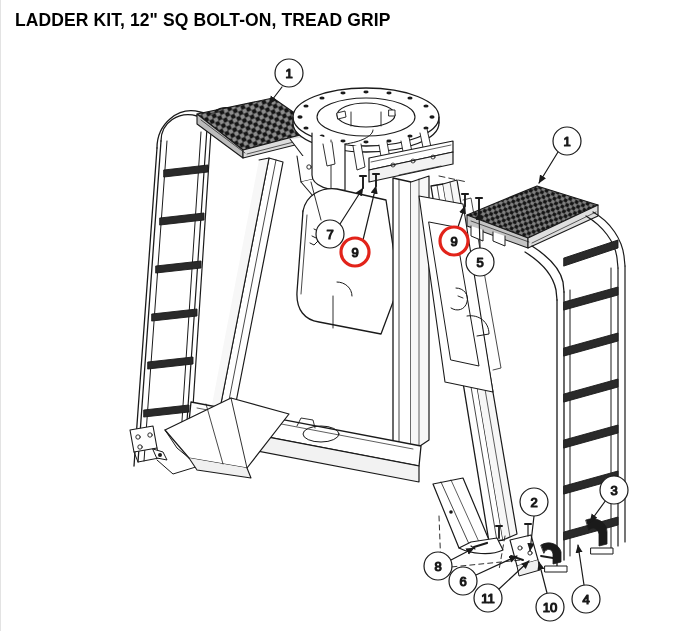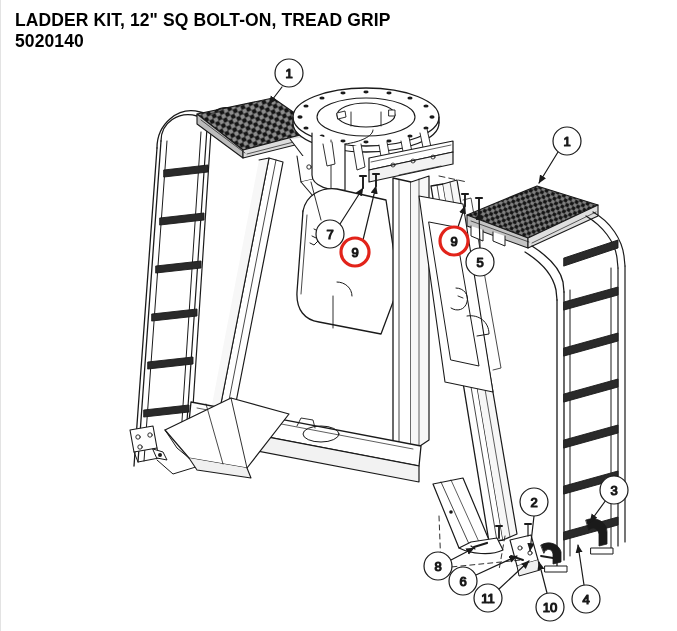--- a/index.html
+++ b/index.html
@@ -56,21 +56,20 @@
     fill: #1a1a1a;
   }
 </style>
 </head>
 <body>
 
 <div id="page">
 
   <div id="title-block">
     <div id="title-line-1">LADDER KIT, 12" SQ BOLT-ON, TREAD GRIP</div>
-    <div id="title-line-2">5020140</div>
   </div>
 
   <svg id="drawing" viewBox="0 0 677 631" xmlns="http://www.w3.org/2000/svg">
 
     <defs>
       <pattern id="treadPat" width="6" height="6" patternUnits="userSpaceOnUse" patternTransform="rotate(20)">
         <rect width="6" height="6" fill="#141414"></rect>
         <path d="M0 3 L3 0 L6 3 L3 6 Z" fill="#f0f0f0" opacity="0.55"></path>
       </pattern>
       <pattern id="treadPat2" width="5" height="5" patternUnits="userSpaceOnUse" patternTransform="rotate(-18)">

